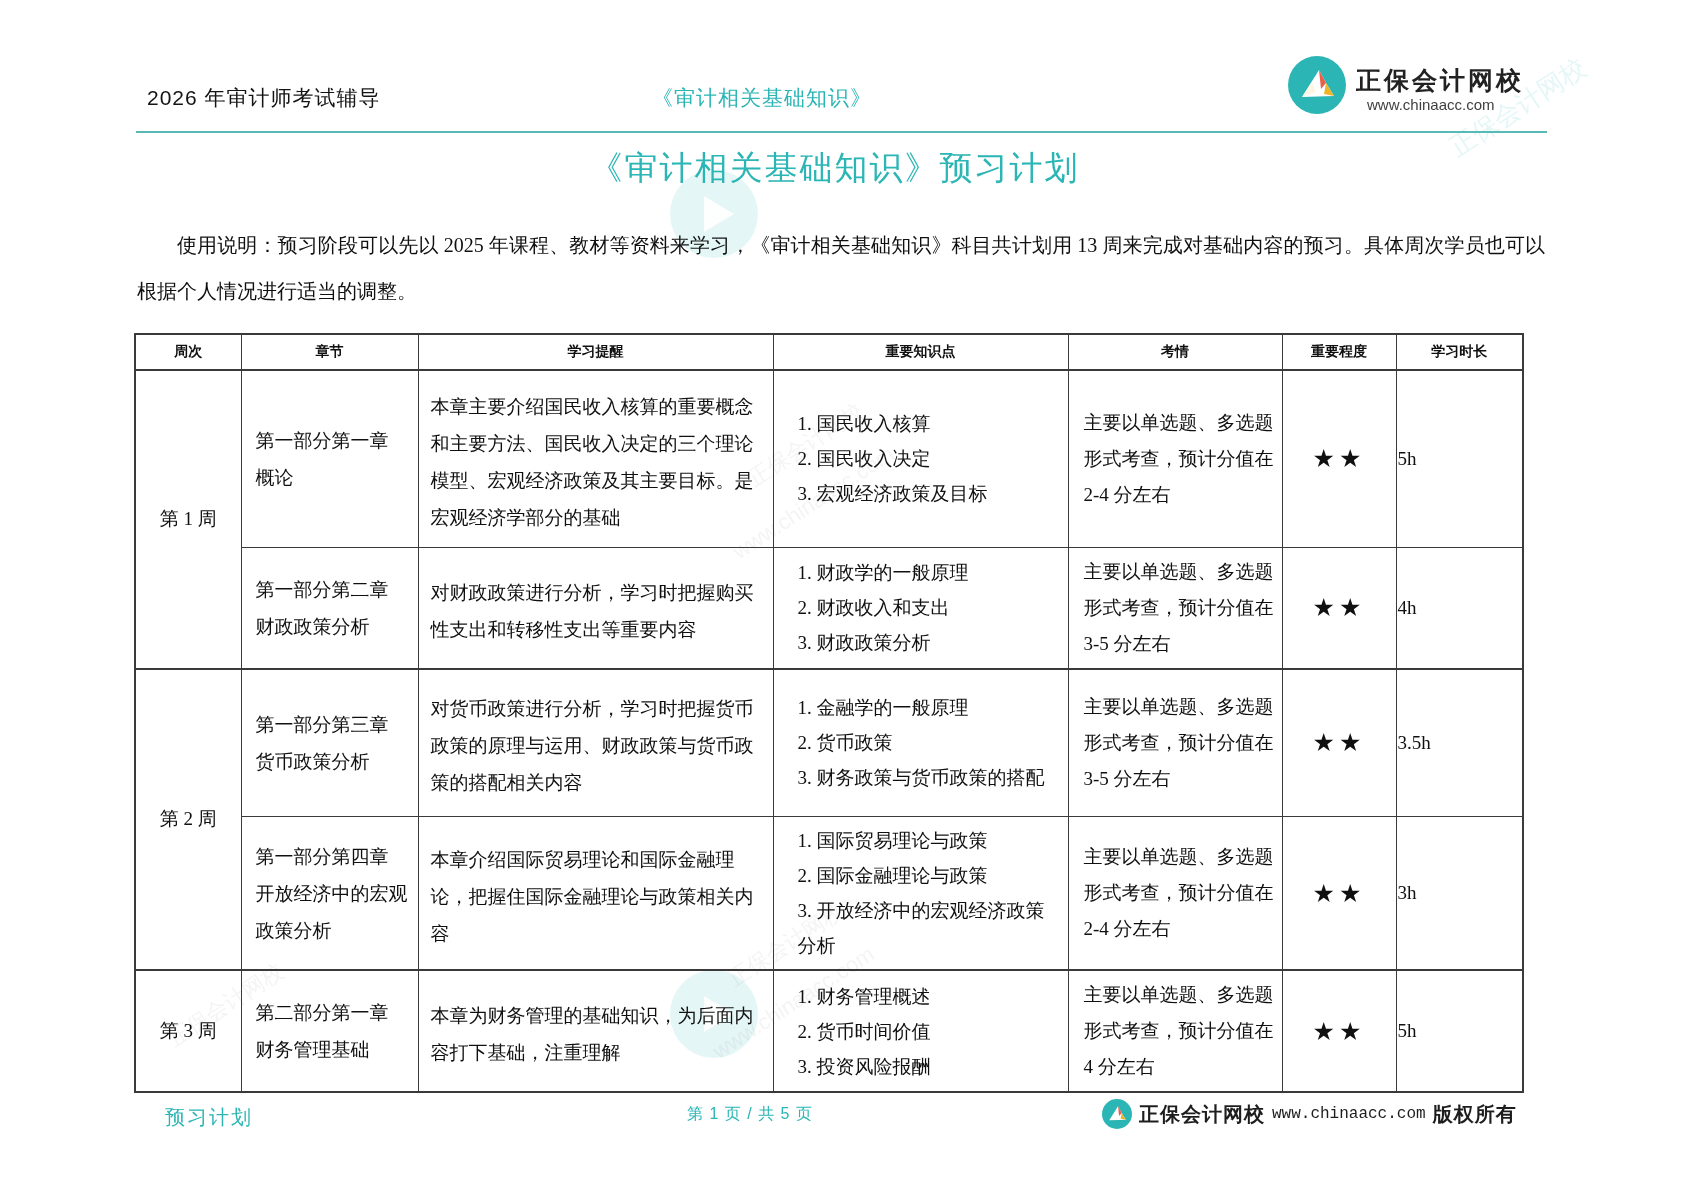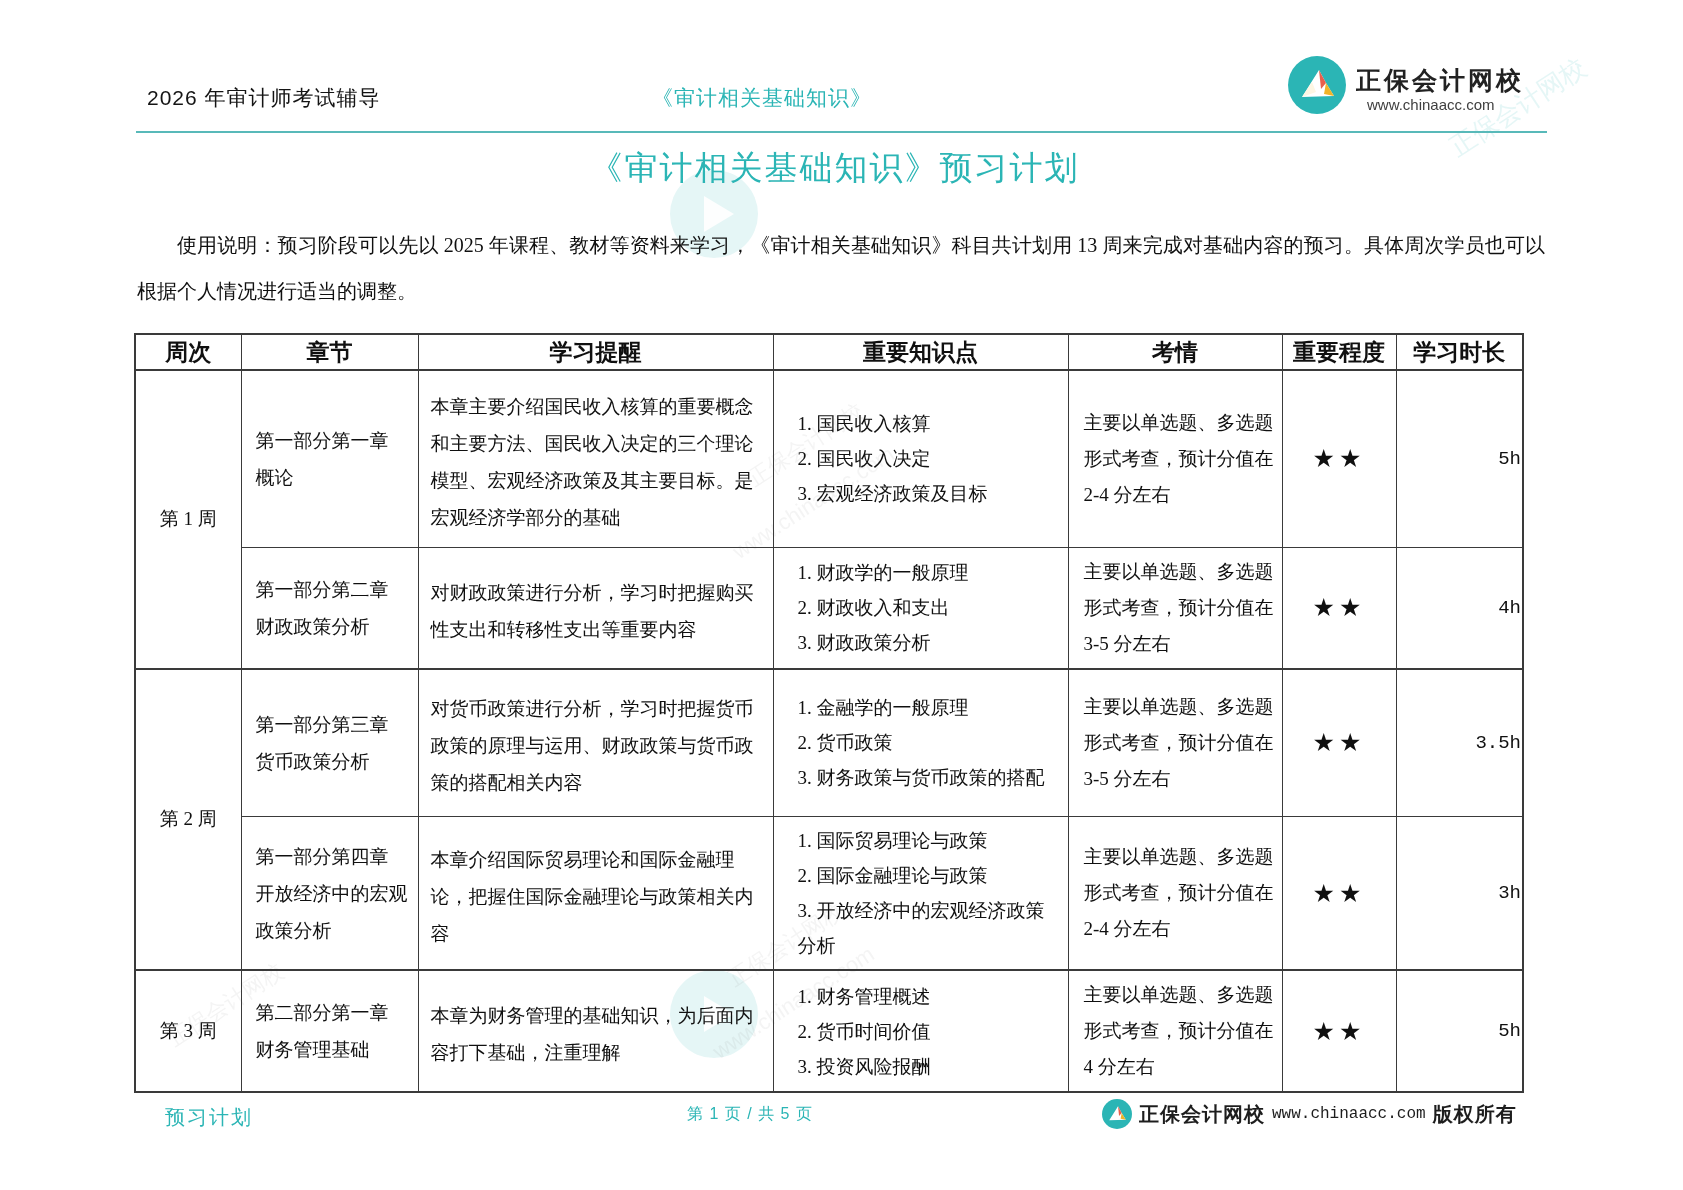--- a/index.html
+++ b/index.html
@@ -36,32 +36,32 @@
   .doc-title{position:absolute;left:118px;top:146px;width:1413px;text-align:center;
     font-size:33px;color:var(--accent);letter-spacing:2px;font-weight:500;}
   .intro{position:absolute;left:137px;top:222px;width:1408px;margin:0;
     font-size:20px;line-height:46px;text-align:justify;text-indent:2em;color:#101010;}
 
   
   .plan-table{position:absolute;left:134px;top:333px;width:1388px;
     border-collapse:collapse;table-layout:fixed;font-size:19px;color:#101010;
     border:2px solid var(--border);}
   .plan-table th,.plan-table td{border:1px solid var(--border);vertical-align:middle;}
-  .plan-table thead th{height:32px;font-size:23px;font-weight:bold;text-align:center;
+  .plan-table thead th{height:32px;font-size:14px;font-weight:bold;text-align:center;
     border-bottom:2px solid var(--border);padding:1px 0;}
   tr.group-start>td{border-top:2px solid var(--border);}
   .r1{height:177px}.r2{height:111px}.r3{height:148px}.r4{height:128px}.r5{height:108px}
   td.week{text-align:center;}
   td.chapter{padding:6px 10px 6px 14px;line-height:37px;}
   td.reminder{padding:12px 8px 6px 12px;line-height:37px;text-align:left;}
   td.points{padding:6px 6px 6px 24px;line-height:35px;}
   td.exam{padding:6px 8px 6px 15px;line-height:36px;}
   td.importance{text-align:center;font-size:25px;letter-spacing:4px;
     font-family:"DejaVu Sans",sans-serif;}
-  td.duration{text-align:right;font-family:Liberation Mono, monospace;}
+  td.duration{text-align:left;}
 
   
   .ft-left{position:absolute;left:155px;top:1104px;font-size:20px;color:var(--accent);letter-spacing:2px;}
   .ft-page{position:absolute;left:590px;top:1104px;width:300px;text-align:center;
     font-size:16px;color:var(--accent);letter-spacing:1px;}
   .ft-right{position:absolute;left:1102px;top:1096px;height:36px;display:flex;align-items:center;gap:7px;}
   .ft-brand{font-size:20px;font-weight:bold;color:#1d1d1d;letter-spacing:1px;}
   .ft-site{font-size:16px;color:#1d1d1d;}
   .ft-rights{font-size:20px;font-weight:bold;color:#1d1d1d;letter-spacing:1px;}
 </style>

